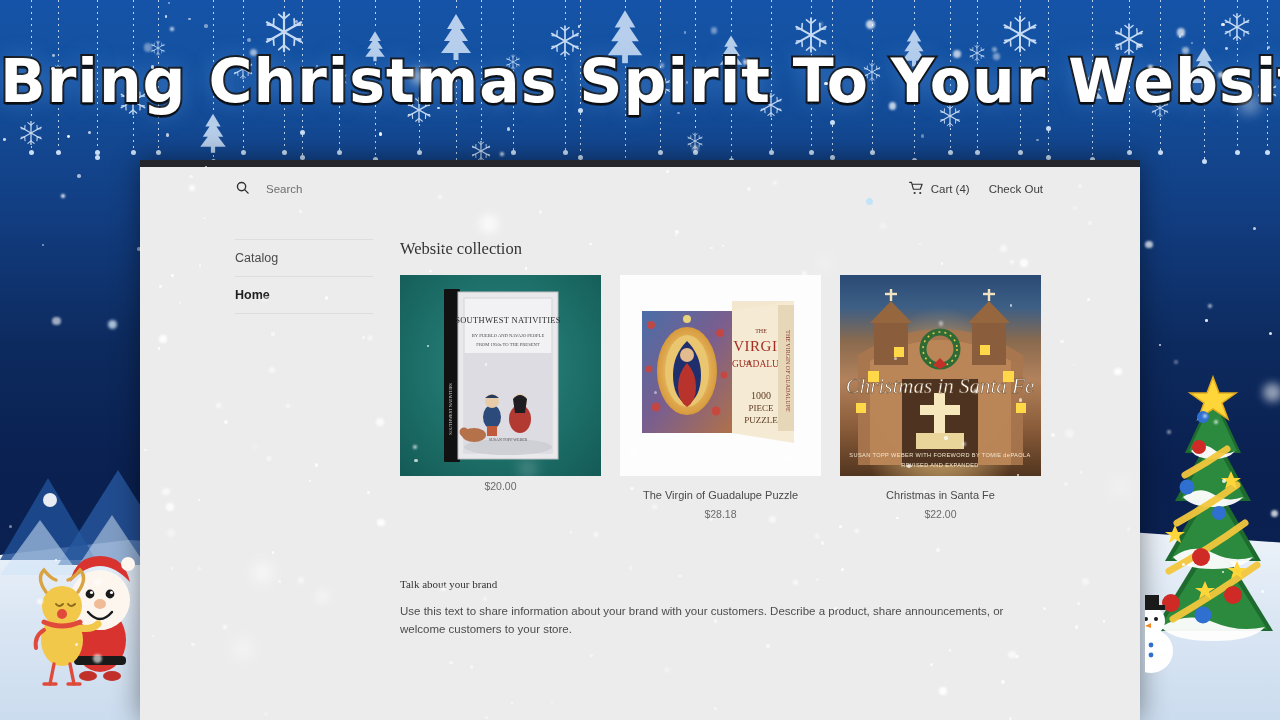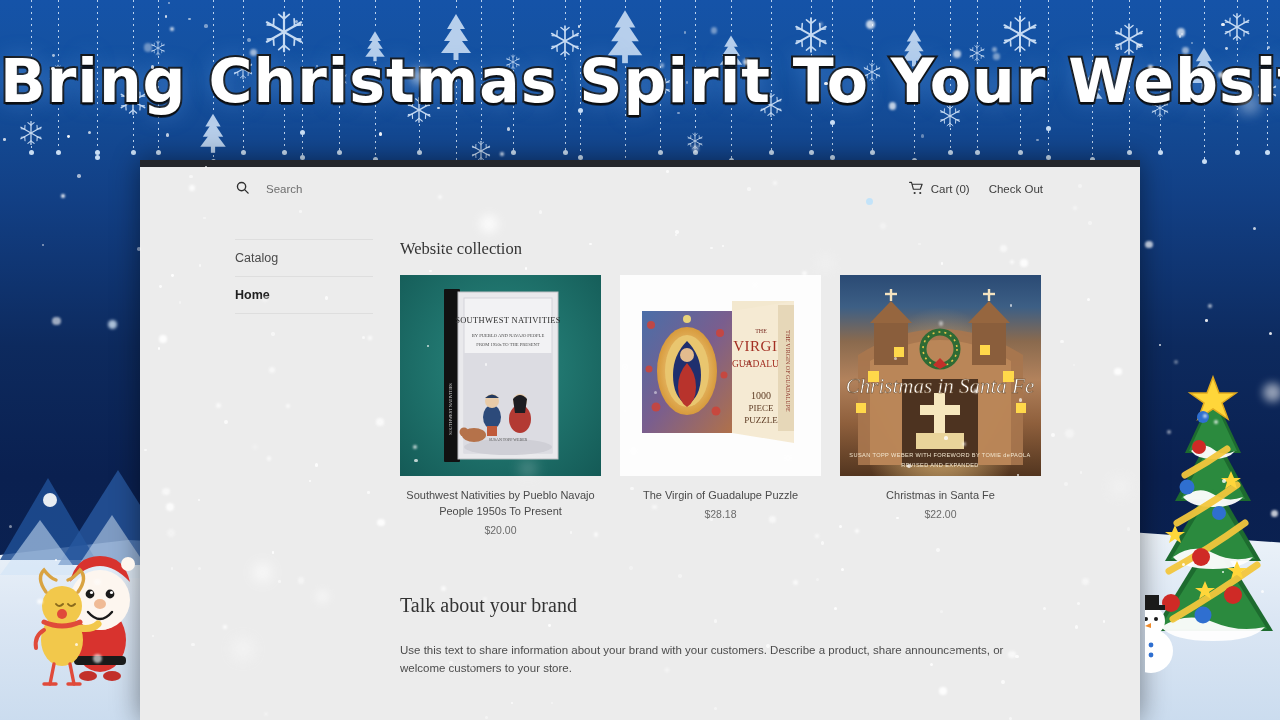--- a/index.html
+++ b/index.html
@@ -109,21 +109,21 @@
   .card{ width:201px; }
   .thumb{ width:201px; height:201px; position:relative; overflow:hidden; }
   .ptitle{
     margin-top:12px; text-align:center; font-size:11px; color:#4a4a4a; line-height:1.45;
   }
   .pprice{ text-align:center; font-size:10.5px; color:#6a6a6a; margin-top:4px; }
 
   #brand{ margin-top:58px; }
   #brand h3{
     font-family:"Liberation Serif", serif;
-    font-weight:normal; font-size:20px; color:#333; margin-bottom:24px;
+    font-weight:normal; font-size:11px; color:#333; margin-bottom:12px;
   }
   #brand p{ font-size:11.5px; color:#4c4c4c; line-height:1.58; max-width:640px; }
 
   
   .art-teal{
     width:100%;height:100%;
     background:radial-gradient(ellipse at 50% 45%, #2e8a80 0%, #20756e 45%, #145a56 100%);
   }
   .art-white{ width:100%;height:100%;background:#fdfdfd; }
   .art-photo{
@@ -912,21 +912,21 @@
 
       <div class="headright">
         <span class="cartwrap">
           <span>
             <svg width="15" height="14" viewBox="0 0 24 22" fill="none" stroke="#2f2f2f" stroke-width="1.8" stroke-linecap="round" stroke-linejoin="round">
               <path d="M1 2h3l3 11h11l3-8H6"></path>
               <circle cx="9" cy="19" r="1.7" fill="#2f2f2f" stroke="none"></circle>
               <circle cx="18" cy="19" r="1.7" fill="#2f2f2f" stroke="none"></circle>
             </svg>
           </span>
-          <span>Cart (0)</span>
+          <span>Cart (4)</span>
         </span>
         <span>Check Out</span>
       </div>
     </div>
 
 
     <div id="body">
 
       <nav id="sidebar">
         <div class="navitem">Catalog</div>
@@ -962,21 +962,20 @@
                       <path d="M69 110 q7 -8 14 0 l-2 14 h-10 z" fill="#1d1d22"></path>
                       <ellipse cx="30" cy="146" rx="12" ry="7" fill="#b5724a"></ellipse>
                       <circle cx="20" cy="143" r="4.5" fill="#b5724a"></circle>
                     </g>
                     <text x="64" y="152" font-family="'Liberation Serif',serif" font-size="4" fill="#555" text-anchor="middle">SUSAN TOPP WEBER</text>
                     <text x="8" y="120" font-family="'Liberation Serif',serif" font-size="4.4" fill="#cfcfcf" text-anchor="middle" transform="rotate(-90 8 120)">SOUTHWEST NATIVITIES</text>
                   </g>
                 </svg>
               </div>
             </div>
-            <div class="ptitle">Southwest Nativities by Pueblo Navajo People 1950s To Present</div>
             <div class="pprice">$20.00</div>
           </div>
 
           <div class="card">
             <div class="thumb">
               <div class="art-white">
                 <svg width="201" height="201" viewBox="0 0 201 201">
                   <g transform="translate(22,36)">
                     <rect x="0" y="0" width="90" height="122" fill="#2f4a7d"></rect>
                     <rect x="0" y="0" width="90" height="122" fill="url(#g1)"></rect>

